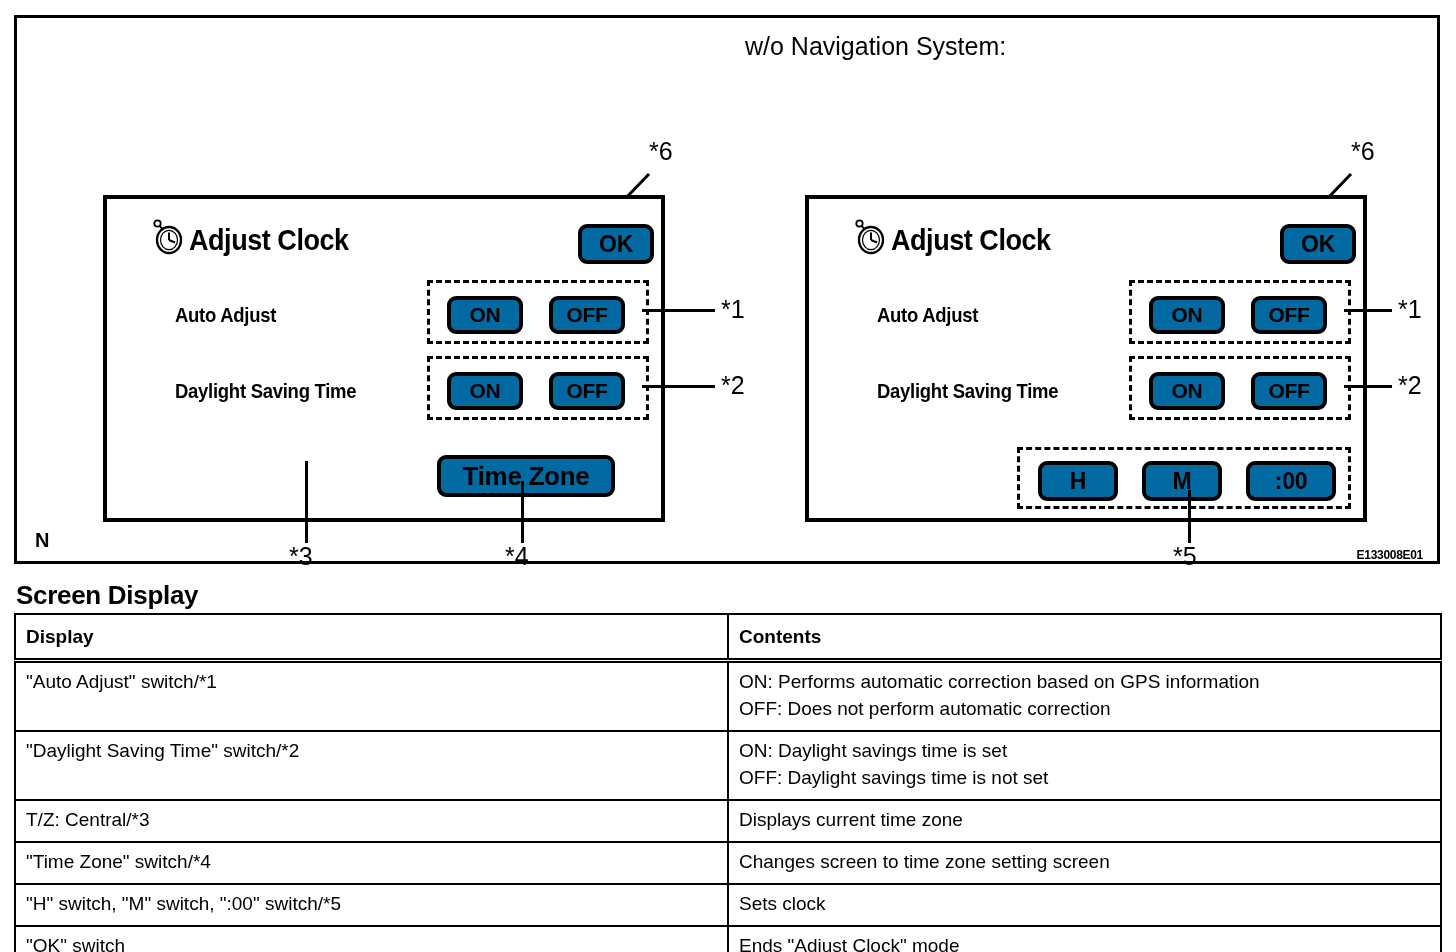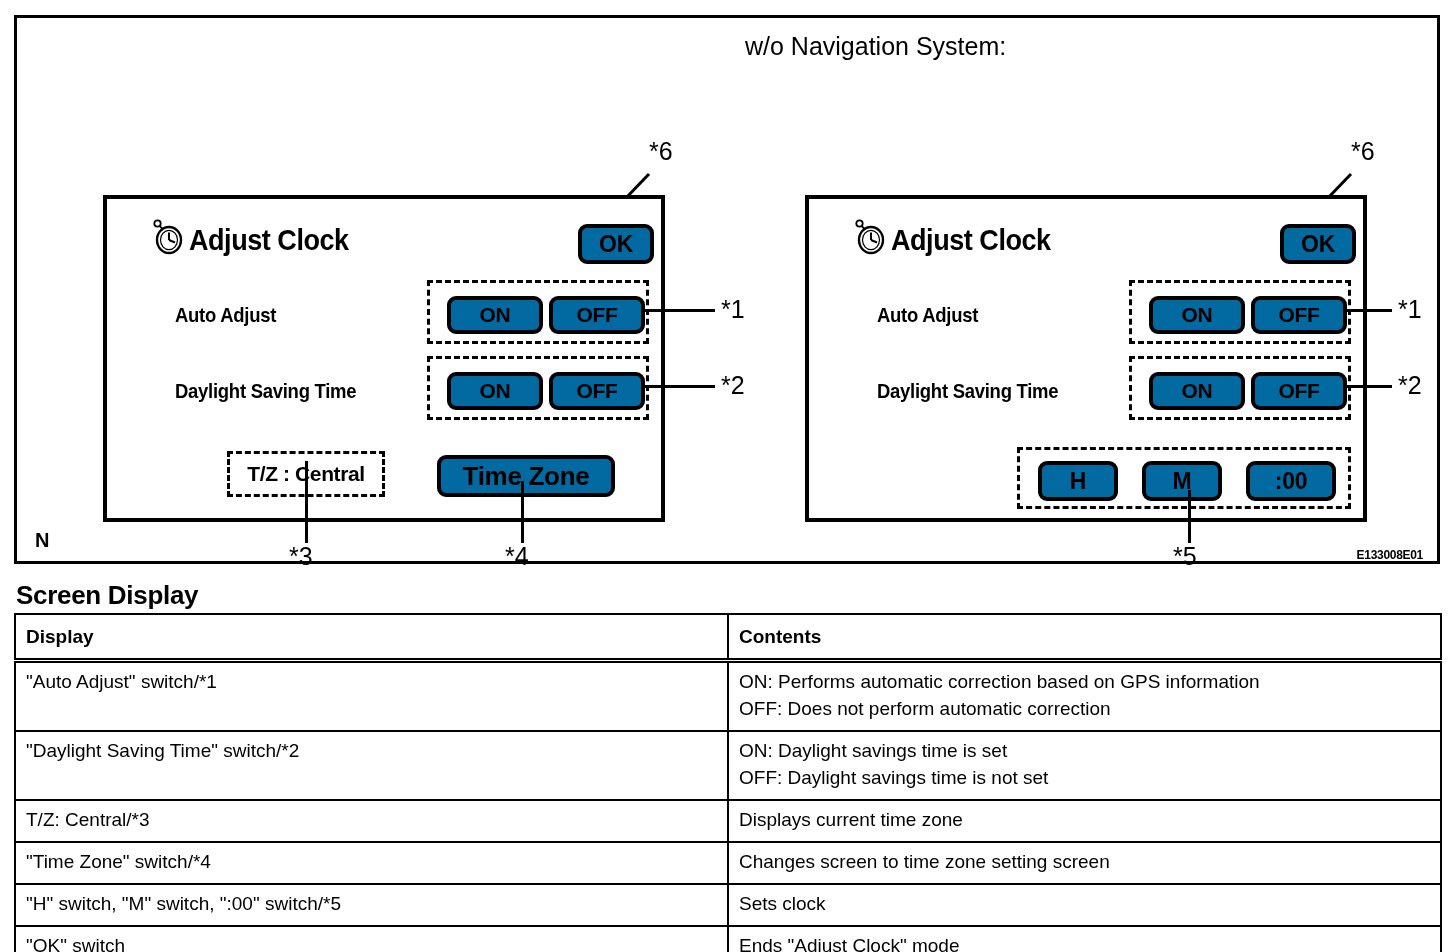--- a/index.html
+++ b/index.html
@@ -113,21 +113,21 @@
     border-radius: 9px;
     box-sizing: border-box;
     background: #0369a1;
     display: flex;
     align-items: center;
     justify-content: center;
     font-weight: 700;
     letter-spacing: -0.3px;
     color: #000;
   }
-  .btn-onoff { width: 96px; height: 38px; font-size: 21px; top: 13px; }
+  .btn-onoff { width: 76px; height: 38px; font-size: 21px; top: 13px; }
   .btn-on  { left: 17px; }
   .btn-off { left: 119px; }
 
   .btn-ok {
     left: 471px;
     top: 25px;
     width: 76px;
     height: 40px;
     font-size: 23px;
   }
@@ -266,21 +266,20 @@
       <div class="btn btn-onoff btn-off">OFF</div>
     </div>
 
     <div class="row-label lbl-dst">Daylight Saving Time</div>
 
     <div class="dash-group grp-dst">
       <div class="btn btn-onoff btn-on">ON</div>
       <div class="btn btn-onoff btn-off">OFF</div>
     </div>
 
-    <div class="tz-display">T/Z : Central</div>
 
     <div class="btn btn-timezone">Time Zone</div>
   </div>
 
   <div class="lead-h" style="left:625px; top:291px; width:73px;"></div>
   <div class="callout-label" style="left:704px; top:277px;">*1</div>
 
   <div class="lead-h" style="left:625px; top:367px; width:73px;"></div>
   <div class="callout-label" style="left:704px; top:353px;">*2</div>
 

